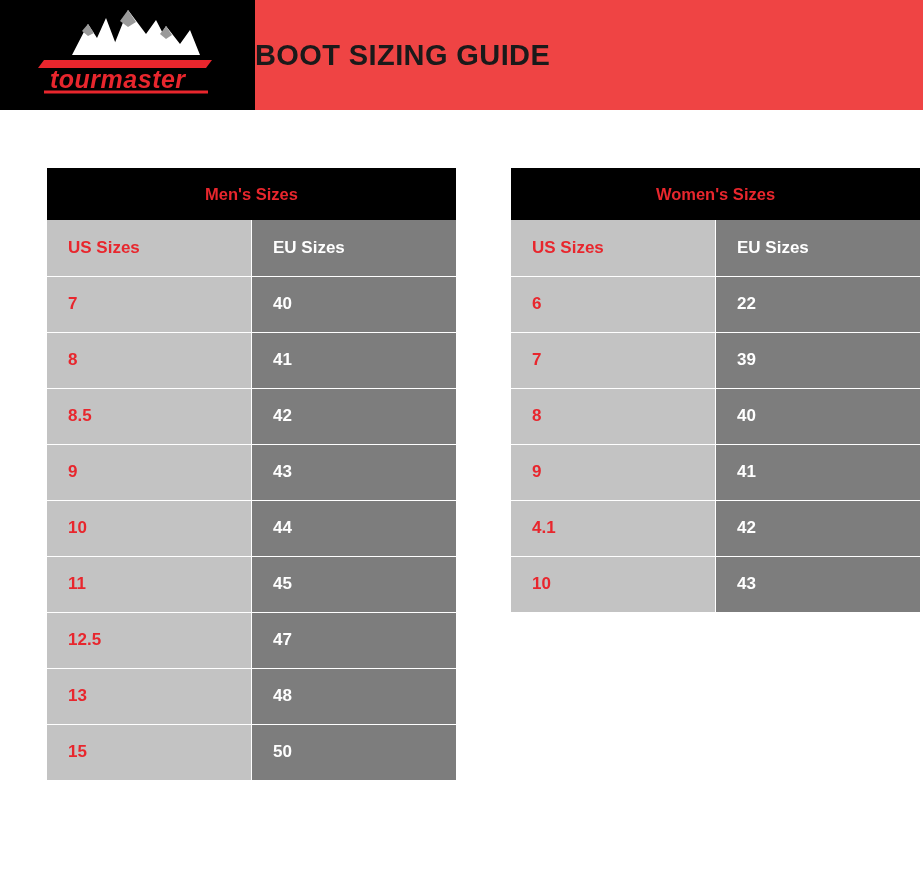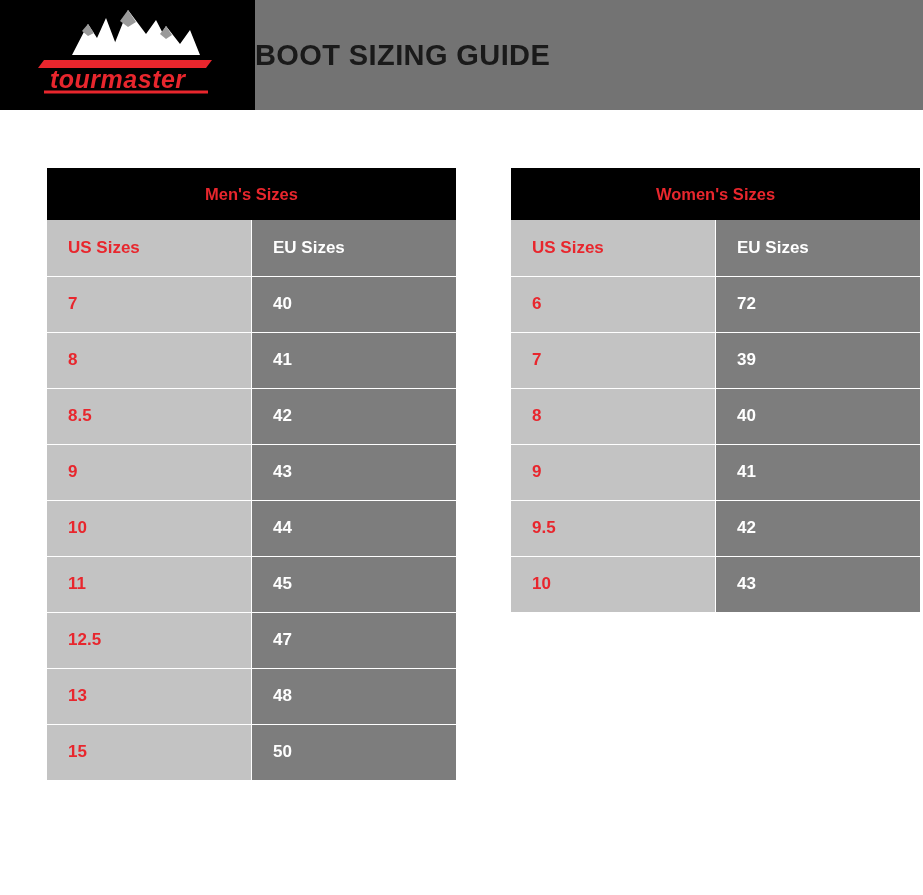--- a/index.html
+++ b/index.html
@@ -12,21 +12,21 @@
     height: 895px;
     font-family: "Liberation Sans", sans-serif;
     overflow: hidden;
   }
 
   
   .header {
     display: flex;
     width: 923px;
     height: 110px;
-    background: #737373;
+    background: #ef4444;
   }
   .logo-block {
     width: 255px;
     height: 110px;
     background: #000000;
     position: relative;
     flex: 0 0 auto;
     overflow: hidden;
   }
   .logo-art {
@@ -189,36 +189,36 @@
       <caption>Women's Sizes</caption>
       <thead>
         <tr>
           <th class="col-us">US Sizes</th>
           <th class="col-eu">EU Sizes</th>
         </tr>
       </thead>
       <tbody>
         <tr>
           <td class="col-us">6</td>
-          <td class="col-eu">72</td>
+          <td class="col-eu">22</td>
         </tr>
         <tr>
           <td class="col-us">7</td>
           <td class="col-eu">39</td>
         </tr>
         <tr>
           <td class="col-us">8</td>
           <td class="col-eu">40</td>
         </tr>
         <tr>
           <td class="col-us">9</td>
           <td class="col-eu">41</td>
         </tr>
         <tr>
-          <td class="col-us">9.5</td>
+          <td class="col-us">4.1</td>
           <td class="col-eu">42</td>
         </tr>
         <tr>
           <td class="col-us">10</td>
           <td class="col-eu">43</td>
         </tr>
       </tbody>
     </table>
   </div>
 

